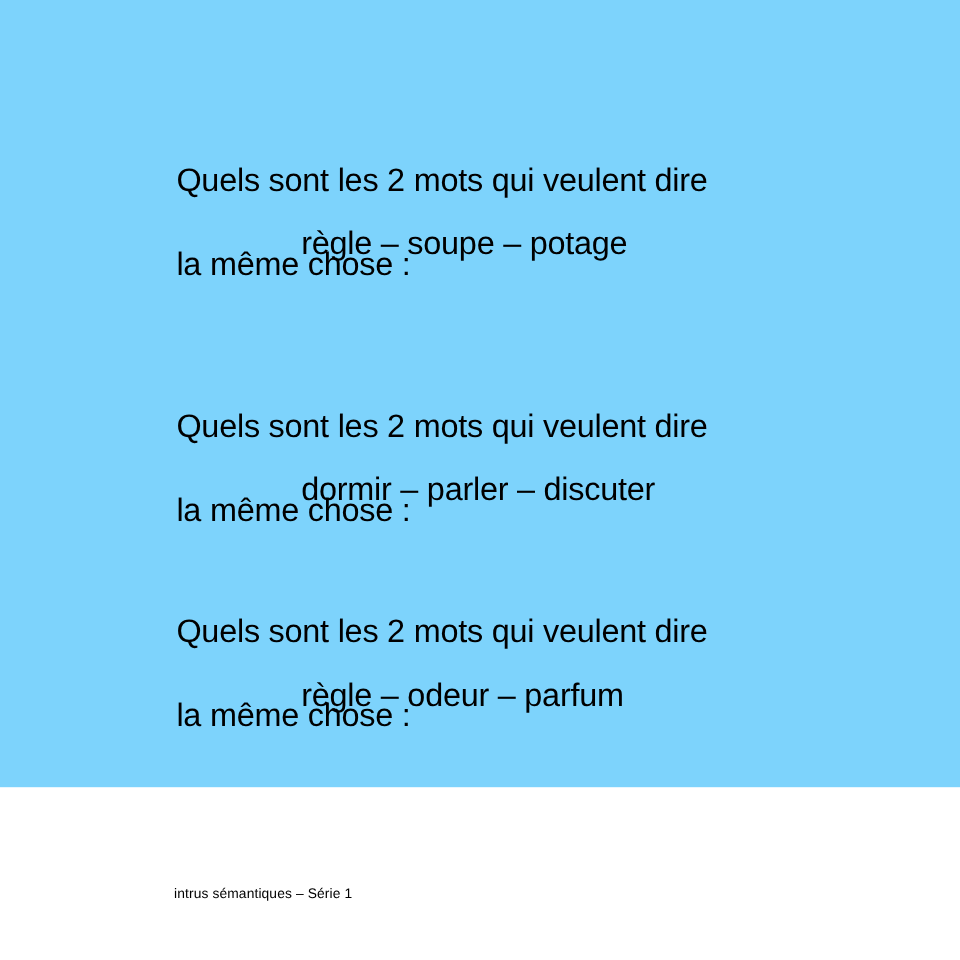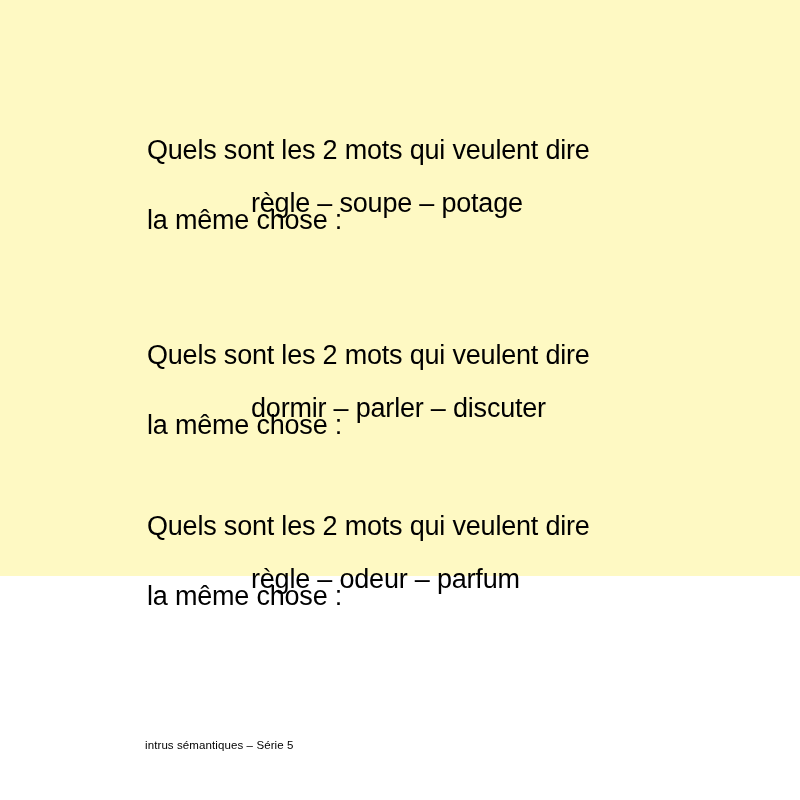--- a/index.html
+++ b/index.html
@@ -12,22 +12,22 @@
     height: 800px;
     background: #ffffff;
     font-family: "Liberation Sans", sans-serif;
     color: #000000;
     overflow: hidden;
   }
 
   .page {
     position: relative;
     width: 800px;
-    height: 576px;
-    background: #fef9c3;
+    height: 656px;
+    background: #7dd3fc;
     box-sizing: border-box;
   }
 
   .worksheet {
     position: absolute;
     left: 0;
     top: 0;
     width: 800px;
   }
 
@@ -99,16 +99,16 @@
     </div>
 
     <div class="exercise-block" style="top:474px;">
       <div class="question">
         <span class="question-line">Quels sont les 2 mots qui veulent dire</span>
         <span class="question-line">la même chose :</span>
       </div>
       <div class="answer" style="top:88px;">règle – odeur – parfum</div>
     </div>
 
-    <div class="footer-note">intrus sémantiques – Série 5</div>
+    <div class="footer-note">intrus sémantiques – Série 1</div>
 
   </div>
 </div>
 
 </body></html>

